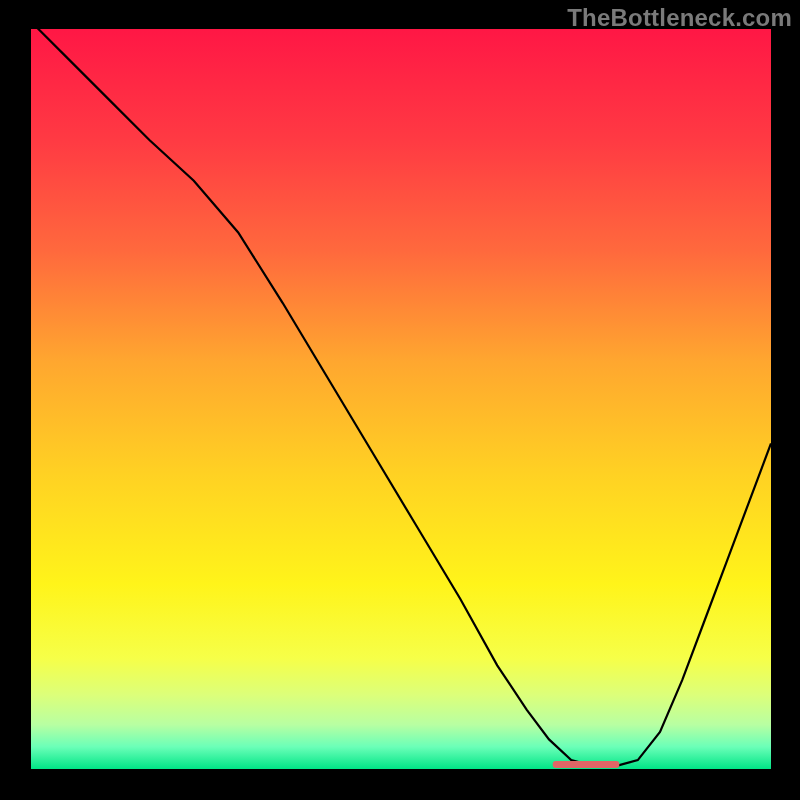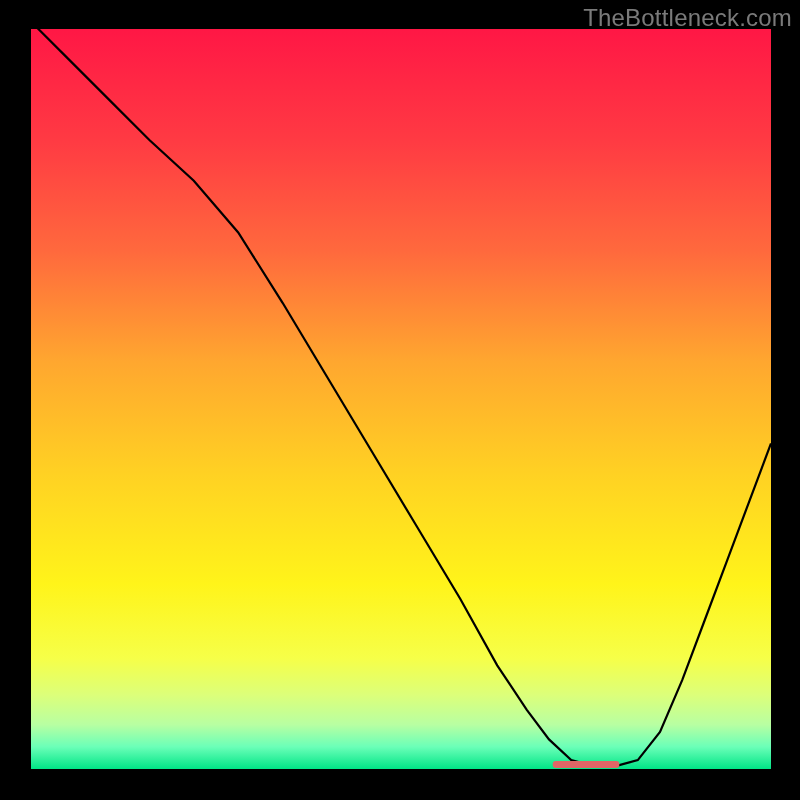--- a/index.html
+++ b/index.html
@@ -16,21 +16,21 @@
     height: 800px;
     position: relative;
     background: #000;
   }
   .watermark {
     position: absolute;
     top: 4px;
     right: 8px;
     color: #7a7a7a;
     font-size: 24px;
-    font-weight: normal;
+    font-weight: bold;
     letter-spacing: 0.2px;
     z-index: 5;
   }
   .plot {
     position: absolute;
     left: 31px;
     top: 29px;
     width: 740px;
     height: 740px;
   }

